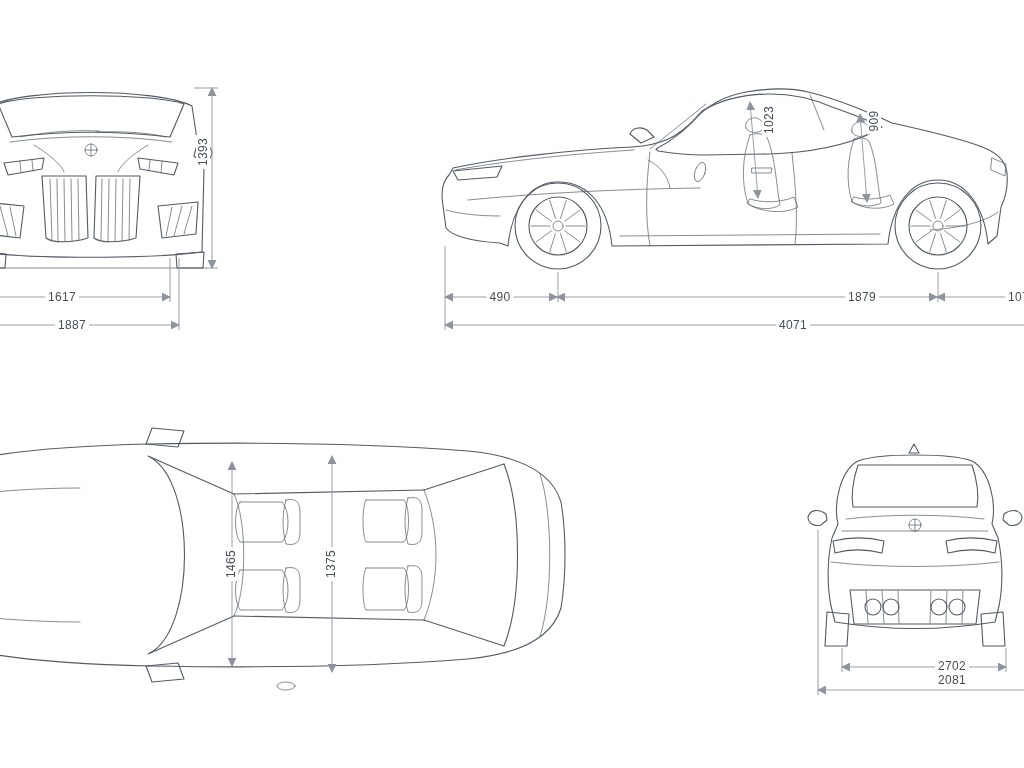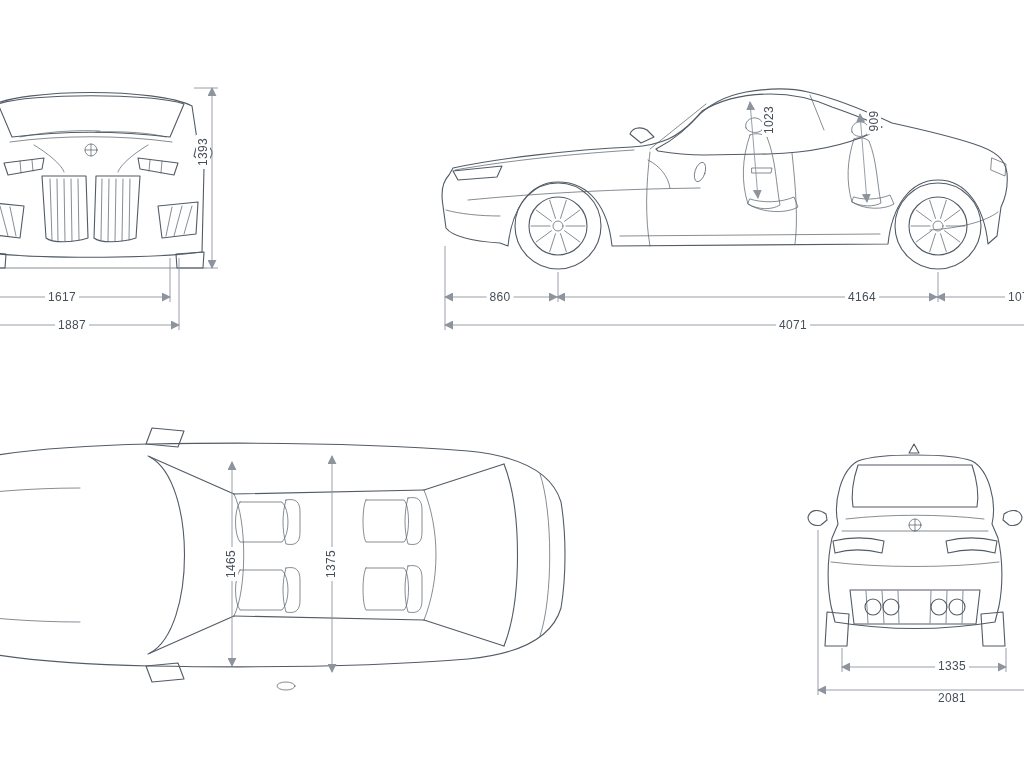--- a/index.html
+++ b/index.html
@@ -163,23 +163,23 @@
     <line class="dim" x1="818" y1="690" x2="1024" y2="690" marker-start="url(#arw)"></line>
   </g>
 </svg>
 
 <span class="dlabel rot" style="left:203px;top:152px">1393</span>
 <span class="dlabel" style="left:62px;top:297px">1617</span>
 <span class="dlabel" style="left:72px;top:325px">1887</span>
 
 <span class="dlabel rot" style="left:769px;top:120px">1023</span>
 <span class="dlabel rot" style="left:874px;top:121px">909</span>
-<span class="dlabel" style="left:500px;top:297px">860</span>
-<span class="dlabel" style="left:862px;top:297px">4164</span>
+<span class="dlabel" style="left:500px;top:297px">490</span>
+<span class="dlabel" style="left:862px;top:297px">1879</span>
 <span class="dlabel" style="left:1022px;top:297px">1077</span>
 <span class="dlabel" style="left:793px;top:325px">4071</span>
 
 <span class="dlabel rot" style="left:231px;top:564px">1465</span>
 <span class="dlabel rot" style="left:331px;top:564px">1375</span>
 
-<span class="dlabel" style="left:952px;top:666px">1335</span>
-<span class="dlabel" style="left:952px;top:698px">2081</span>
+<span class="dlabel" style="left:952px;top:666px">2702</span>
+<span class="dlabel" style="left:952px;top:680px">2081</span>
 </div>
 
 </body></html>

